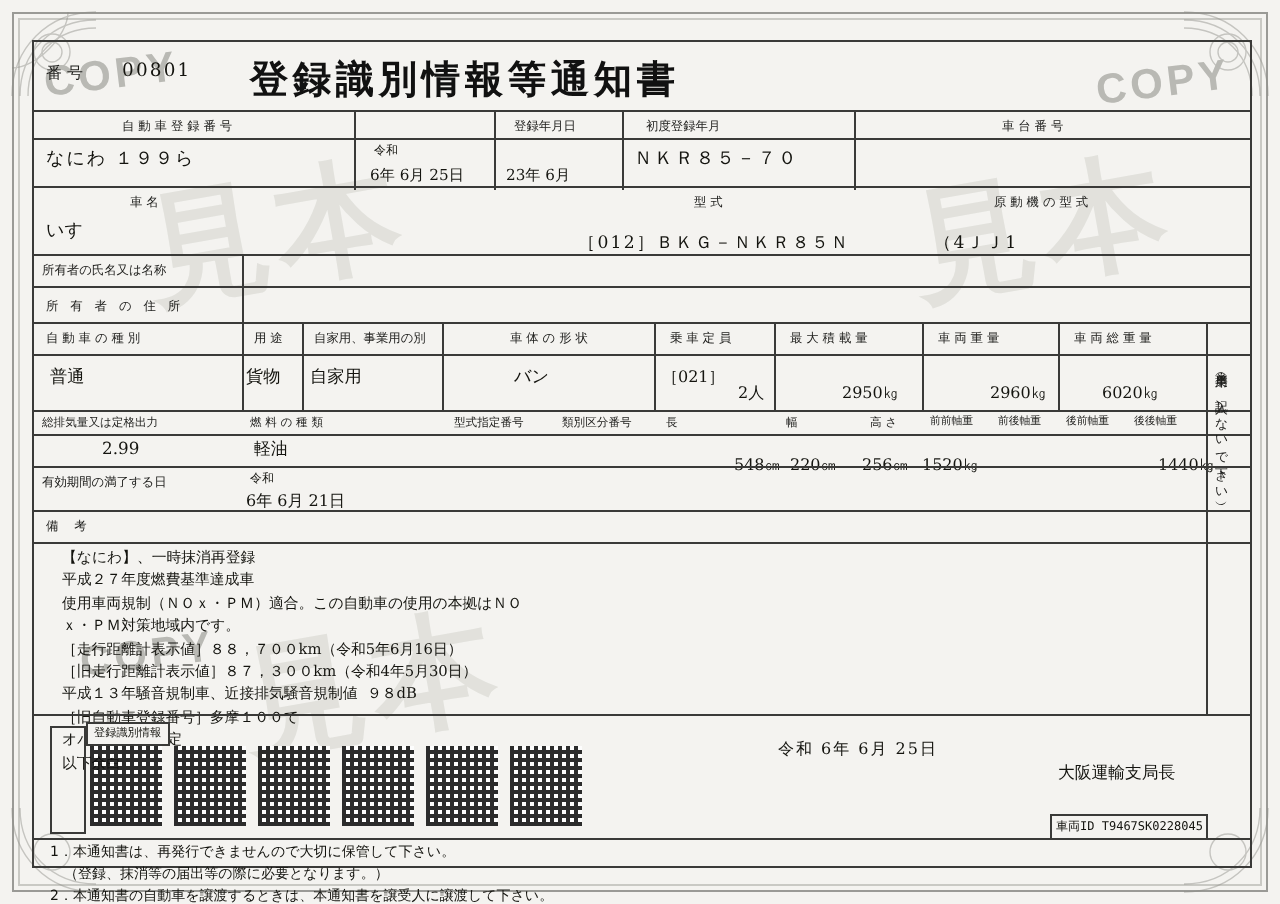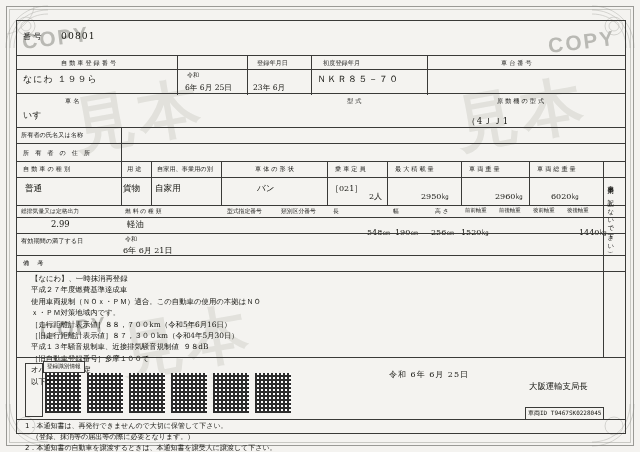--- a/index.html
+++ b/index.html
@@ -237,20 +237,21 @@
   <div class="copy-mark copy3">COPY</div>
 
   <div class="watermark wm1">見本</div>
   <div class="watermark wm2">見本</div>
   <div class="watermark wm3">見本</div>
 
   <div class="frame">
 
     <div class="lbl" style="left:6px;top:10px;font-size:8px;">番 号</div>
     <div class="val-mono" style="left:44px;top:9px;">00801</div>
+    <div class="title" style="left:108px;top:6px;">登録識別情報等通知書</div>
 
     <div class="hline" style="top:34px;"></div>
 
     <div class="vline" style="left:160px;top:34px;bottom:338px;"></div>
     <div class="vline" style="left:230px;top:34px;bottom:338px;"></div>
     <div class="vline" style="left:294px;top:34px;bottom:338px;"></div>
     <div class="vline" style="left:410px;top:34px;bottom:338px;"></div>
 
     <div class="cell-lbl" style="left:44px;top:38px;">自 動 車 登 録 番 号</div>
     <div class="cell-lbl" style="left:240px;top:38px;">登録年月日</div>
@@ -265,20 +266,21 @@
     <div class="val" style="left:236px;top:62px;font-size:7.6px;">23年  6月</div>
     <div class="val-mono" style="left:300px;top:52px;">ＮＫＲ８５－７０</div>
 
     <div class="hline" style="top:72px;"></div>
 
     <div class="cell-lbl" style="left:48px;top:76px;">車  名</div>
     <div class="cell-lbl" style="left:330px;top:76px;">型     式</div>
     <div class="cell-lbl" style="left:480px;top:76px;">原 動 機 の 型 式</div>
 
     <div class="val" style="left:6px;top:88px;font-size:9px;">いすゞ</div>
+    <div class="val-mono" style="left:272px;top:95px;font-size:8.6px;">［012］ＢＫＧ－ＮＫＲ８５Ｎ</div>
     <div class="val-mono" style="left:450px;top:95px;font-size:8.6px;">（4ＪＪ1</div>
 
     <div class="hline" style="top:106px;"></div>
 
     <div class="vline" style="left:104px;top:106px;bottom:272px;"></div>
     <div class="cell-lbl" style="left:4px;top:110px;">所有者の氏名又は名称</div>
     <div class="hline" style="top:122px;"></div>
     <div class="cell-lbl" style="left:6px;top:128px;letter-spacing:2px;">所 有 者 の 住 所</div>
     <div class="hline" style="top:140px;"></div>
 
@@ -328,21 +330,21 @@
     <div class="vline" style="left:444px;top:184px;bottom:228px;"></div>
     <div class="vline" style="left:478px;top:184px;bottom:228px;"></div>
     <div class="vline" style="left:512px;top:184px;bottom:228px;"></div>
     <div class="vline" style="left:546px;top:184px;bottom:228px;"></div>
 
     <div class="hline" style="top:196px;"></div>
 
     <div class="val" style="left:34px;top:198px;font-size:8.4px;">2.99</div>
     <div class="val" style="left:110px;top:198px;font-size:8.4px;">軽油</div>
     <div class="val" style="left:322px;top:206px;font-size:8px;margin-left:28px;">548㎝</div>
-    <div class="val" style="left:378px;top:206px;font-size:8px;">190㎝</div>
+    <div class="val" style="left:378px;top:206px;font-size:8px;">220㎝</div>
     <div class="val" style="left:414px;top:206px;font-size:8px;">256㎝</div>
     <div class="val" style="left:444px;top:206px;font-size:8px;">1520㎏</div>
     <div class="val" style="left:562px;top:206px;font-size:8px;">1440㎏</div>
 
     <div class="hline" style="top:212px;"></div>
 
     <div class="cell-lbl" style="left:4px;top:216px;">有効期間の満了する日</div>
     <div class="val small" style="left:108px;top:214px;">令和</div>
     <div class="val" style="left:106px;top:224px;font-size:8px;">6年  6月 21日</div>
 

